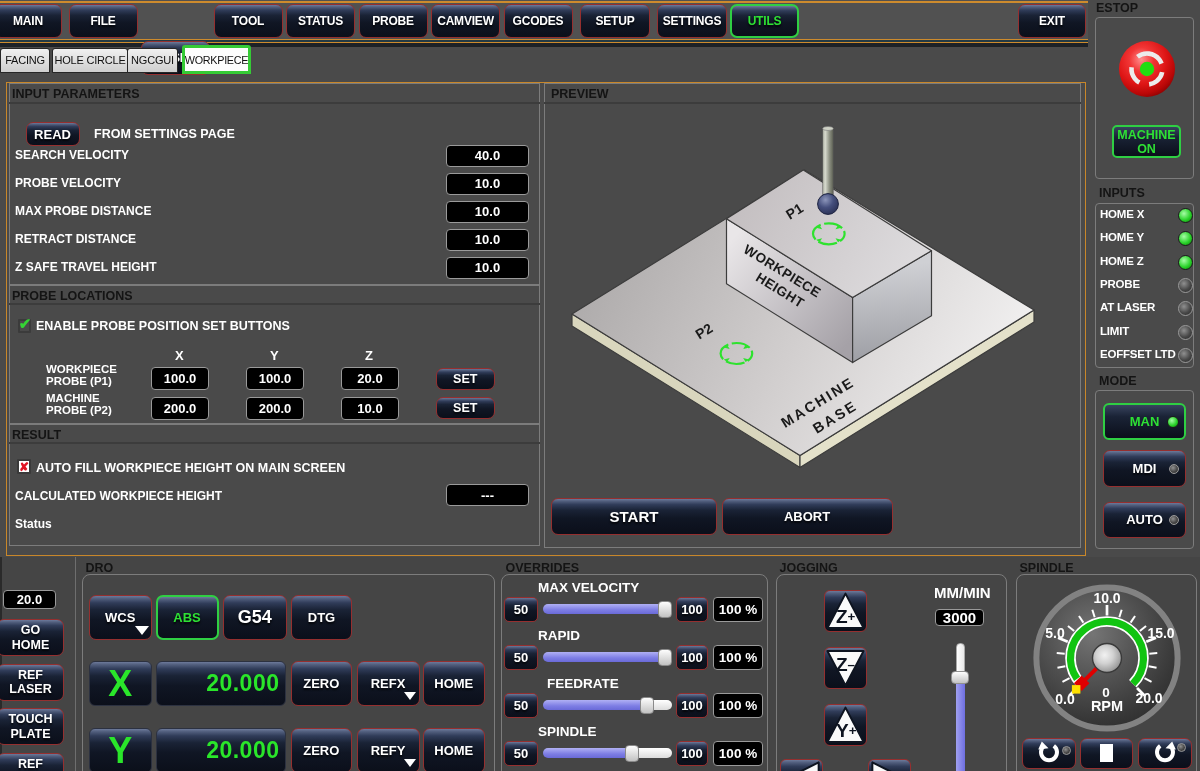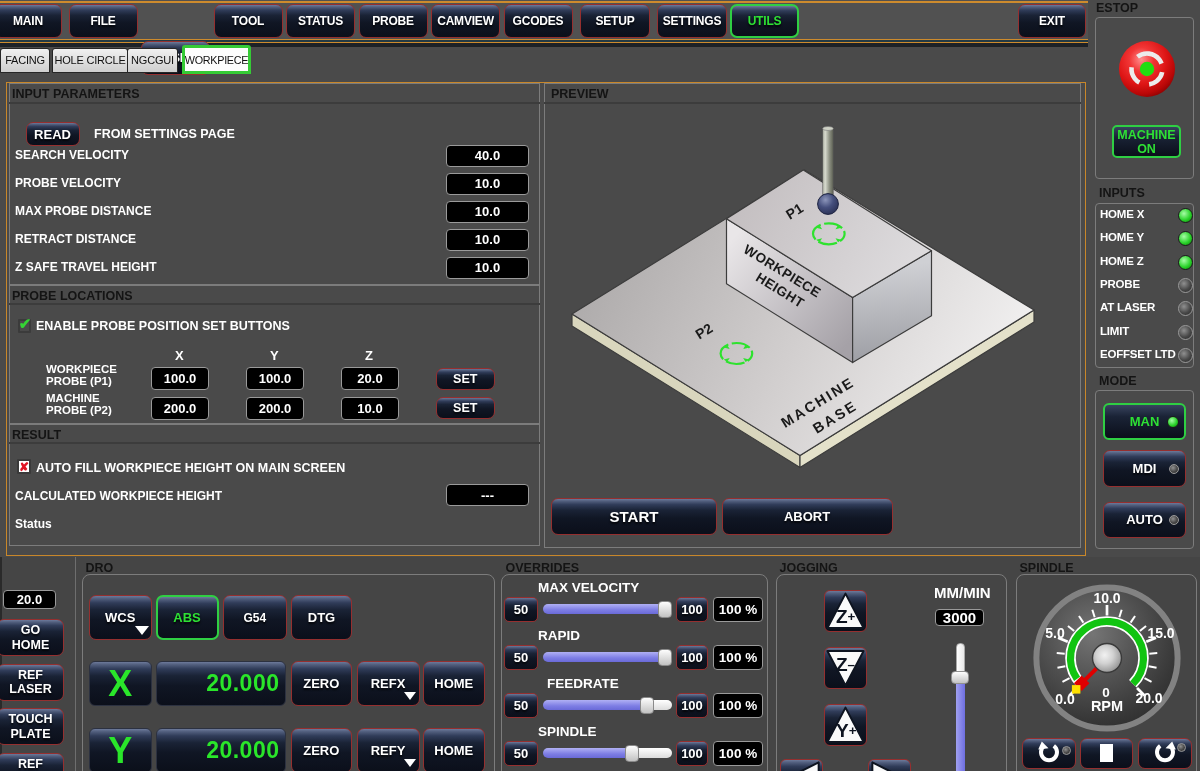--- a/index.html
+++ b/index.html
@@ -235,21 +235,21 @@
 <div class="nbtn" style="left:-3px;top:619px;width:67px;height:37px;font-size:12.5px;line-height:14.5px;">GO<br>HOME</div>
 <div class="nbtn" style="left:-3px;top:663.5px;width:67px;height:37px;font-size:12.5px;line-height:14.5px;">REF<br>LASER</div>
 <div class="nbtn" style="left:-3px;top:708px;width:67px;height:37px;font-size:12.5px;line-height:14.5px;">TOUCH<br>PLATE</div>
 <div class="nbtn" style="left:-3px;top:753px;width:67px;height:37px;font-size:12.5px;line-height:14.5px;">REF<br>ALL</div>
 
 <div class="dlbl" style="left:85.5px;top:560.5px;">DRO</div>
 <div class="grp" style="left:82px;top:574px;width:412.5px;height:210px;border-radius:8px;"></div>
 <div class="nbtn" style="left:89px;top:595px;width:62.5px;height:45px;font-size:13px;">WCS</div>
 <div class="abs" style="left:135px;top:626px;width:0;height:0;border-left:7px solid transparent;border-right:7px solid transparent;border-top:9px solid #fff;"></div>
 <div class="nbtn" style="left:155.5px;top:595px;width:63px;height:45px;font-size:13px;border:2px solid #2fcf43;color:#2ee034;">ABS</div>
-<div class="nbtn" style="left:223px;top:595px;width:63.5px;height:45px;font-size:12px;">G54</div>
+<div class="nbtn" style="left:223px;top:595px;width:63.5px;height:45px;font-size:18px;">G54</div>
 <div class="nbtn" style="left:291px;top:595px;width:61px;height:45px;font-size:13px;">DTG</div>
 
 <div class="disp" style="left:89px;top:661px;width:62.5px;height:45px;font-size:36px;color:#2ae62a;">X</div>
 <div class="disp" style="left:156px;top:661px;width:129.5px;height:45px;font-size:23px;color:#2ae62a;justify-content:flex-end;padding-right:5px;letter-spacing:0.5px;">20.000</div>
 <div class="nbtn" style="left:290.5px;top:661px;width:61.5px;height:45px;font-size:13px;">ZERO</div>
 <div class="nbtn" style="left:356.5px;top:661px;width:63px;height:45px;font-size:13px;">REFX</div>
 <div class="abs" style="left:404px;top:692px;width:0;height:0;border-left:6.5px solid transparent;border-right:6.5px solid transparent;border-top:8.5px solid #fff;"></div>
 <div class="nbtn" style="left:422.5px;top:661px;width:62.5px;height:45px;font-size:13px;">HOME</div>
 
 <div class="disp" style="left:89px;top:728px;width:62.5px;height:45px;font-size:36px;color:#2ae62a;">Y</div>

